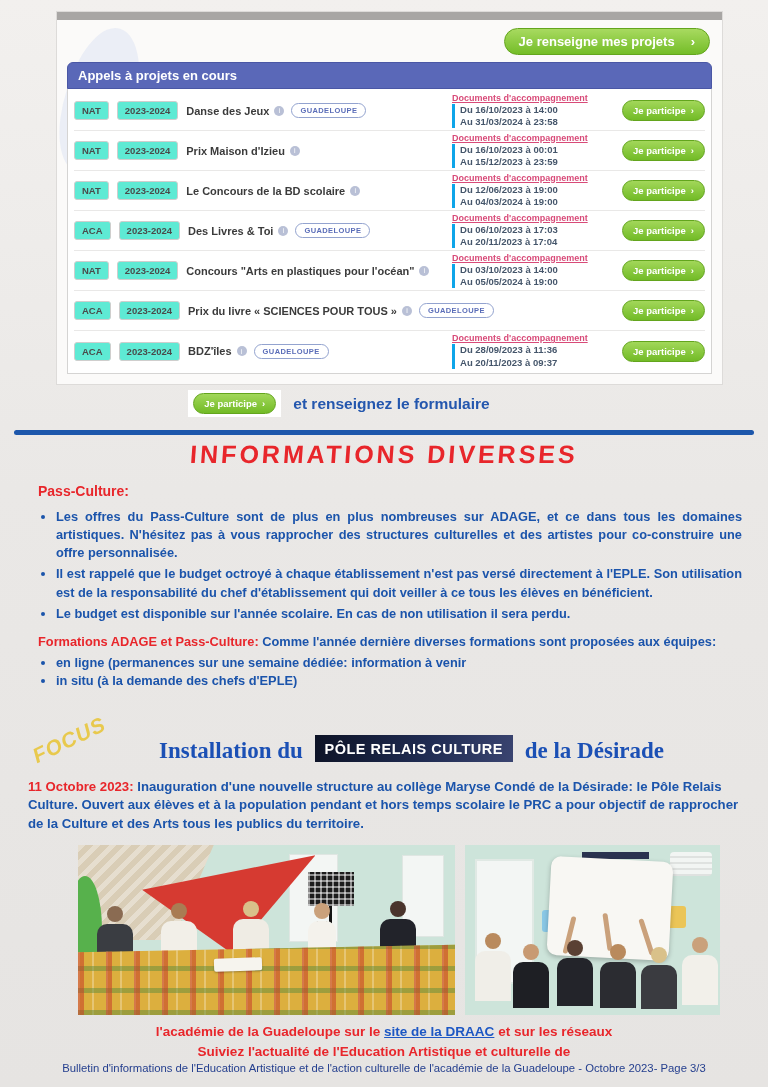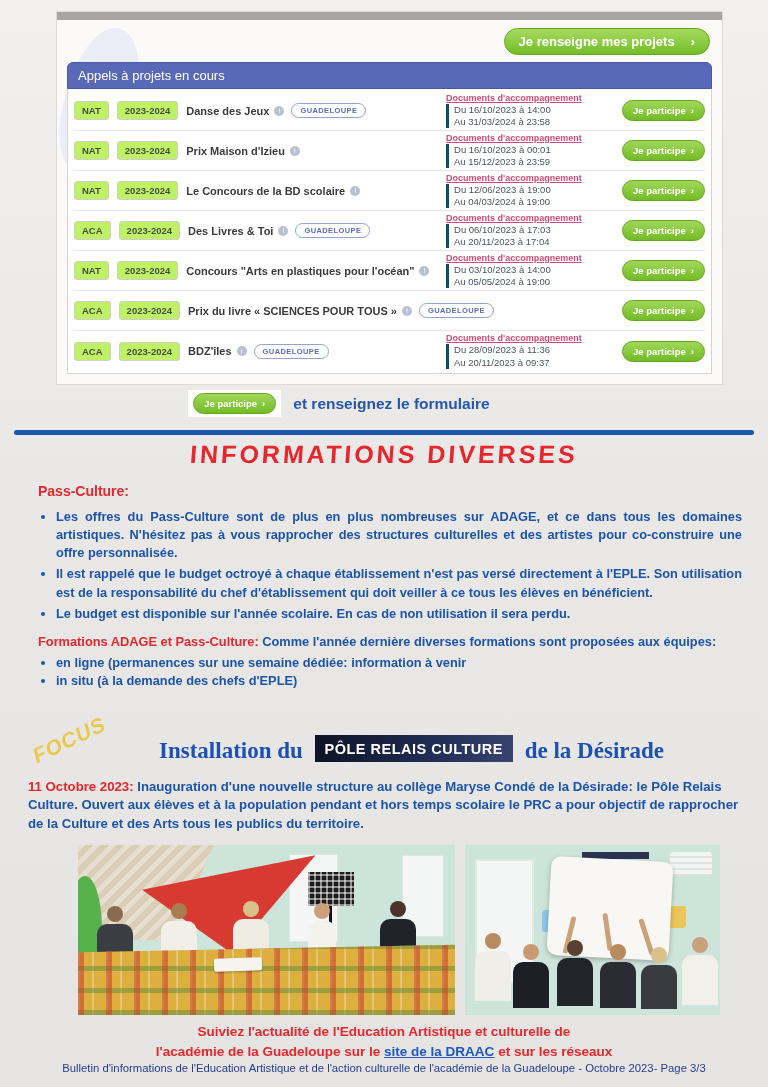--- a/index.html
+++ b/index.html
@@ -20,38 +20,38 @@
          box-shadow:0 0 0 1px #dddbd9; }
   .shot-topbar{ height:8px; background:#a8a6a4; }
   .swoosh{ left:8px; top:14px; width:70px; height:150px; background:#e7ebf5;
            border-radius:50% 60% 40% 55%; transform:rotate(18deg); opacity:.8; }
   .top-btn{ position:absolute; right:12px; top:16px; display:inline-flex; align-items:center; gap:16px;
             background:linear-gradient(#a8da60,#74bd28); border:1px solid #63a51d; color:#fff;
             font-weight:bold; font-size:13px; padding:5px 14px; border-radius:16px; cursor:pointer;
             font-family:"Liberation Sans",sans-serif; }
   .chev{ font-weight:bold; }
   .panel{ position:absolute; left:10px; right:10px; top:50px; }
-  .panel-header{ background:var(--panel-header); color:#fff; font-weight:normal; font-size:13px;
+  .panel-header{ background:var(--panel-header); color:#fff; font-weight:bold; font-size:13px;
                  padding:5px 10px; border-radius:6px 6px 0 0; border:1px solid #4a57a5; }
   .panel-body{ background:#fff; border:1px solid #d5d4d3; border-top:none; padding:2px 6px; }
   .row{ display:flex; align-items:center; border-bottom:1px solid #e9e8e7; height:40px; background:#fff; }
   .row:last-child{ border-bottom:none; }
-  .chipcell{ background:#bef264; border:1px solid #cfcecd; border-radius:3px; font-size:9.5px;
+  .chipcell{ background:#5eead4; border:1px solid #cfcecd; border-radius:3px; font-size:9.5px;
              font-weight:bold; color:#4a4a4a; padding:3px 7px; margin-right:8px; white-space:nowrap; }
   .ptitle{ font-size:11px; font-weight:bold; color:#3b3b3b; margin-right:5px; white-space:nowrap; }
   .info-icon{ width:10px; height:10px; border-radius:50%; background:#b9c0d6; color:#fff; font-size:7px;
               display:inline-flex; align-items:center; justify-content:center; margin-right:7px; flex:none; }
   .region{ border:1px solid #93a3cf; color:#5a6db8; border-radius:9px; font-size:7.5px; font-weight:bold;
            padding:2px 8px; letter-spacing:.4px; white-space:nowrap; }
-  .right-zone{ margin-left:auto; display:flex; align-items:center; gap:24px; }
+  .right-zone{ margin-left:auto; display:flex; align-items:center; gap:18px; }
   .dates-block{ width:152px; }
   .docs{ color:var(--docs-pink); font-size:9px; text-decoration:underline; font-weight:bold;
          display:block; margin-bottom:1px; cursor:pointer; }
-  .dates{ border-left:3px solid #0c4a6e; padding-left:5px; font-size:9.5px; color:#45566b;
-          line-height:1.3; font-weight:normal; }
+  .dates{ border-left:3px solid #0ea5e9; padding-left:5px; font-size:9.5px; color:#45566b;
+          line-height:1.3; font-weight:bold; }
   .part-btn{ display:inline-flex; align-items:center; gap:5px; background:linear-gradient(#a2d75a,#72bb26);
              border:1px solid #63a51d; color:#fff; font-weight:bold; font-size:9.5px; padding:4px 10px;
              border-radius:11px; cursor:pointer; white-space:nowrap; font-family:"Liberation Sans",sans-serif; }
 
   
   .register-line{ top:390px; left:0; width:100%; display:flex; justify-content:center; align-items:center;
                   gap:12px; color:#2457ae; font-weight:bold; font-size:15.5px; transform:translateX(-45px); }
   .reg-chip{ background:#fff; padding:3px 5px; }
 
   
@@ -385,19 +385,19 @@
       <div class="head" style="background:#d9c18a;"></div>
       <div class="torso" style="background:#3a3b40;height:44px;"></div>
     </div>
   <div class="person" style="left:85%;top:54%;">
       <div class="head" style="background:#caa17b;"></div>
       <div class="torso" style="background:#f2f0ea;height:50px;"></div>
     </div>
 </div>
 
 <div class="abs bottom-red">
-  <div>Suiviez l'actualité de l'Education  Artistique et culturelle de</div>
   <div>
     <span>l'académie de la Guadeloupe sur le </span><a class="draac-link">site de la DRAAC</a><span> et sur les réseaux</span>
   </div>
+  <div>Suiviez l'actualité de l'Education  Artistique et culturelle de</div>
 </div>
 
 <div class="abs footer">Bulletin d'informations de l'Education Artistique et de l'action culturelle de l'académie de la Guadeloupe - Octobre 2023- Page 3/3</div>
 
 </body></html>

